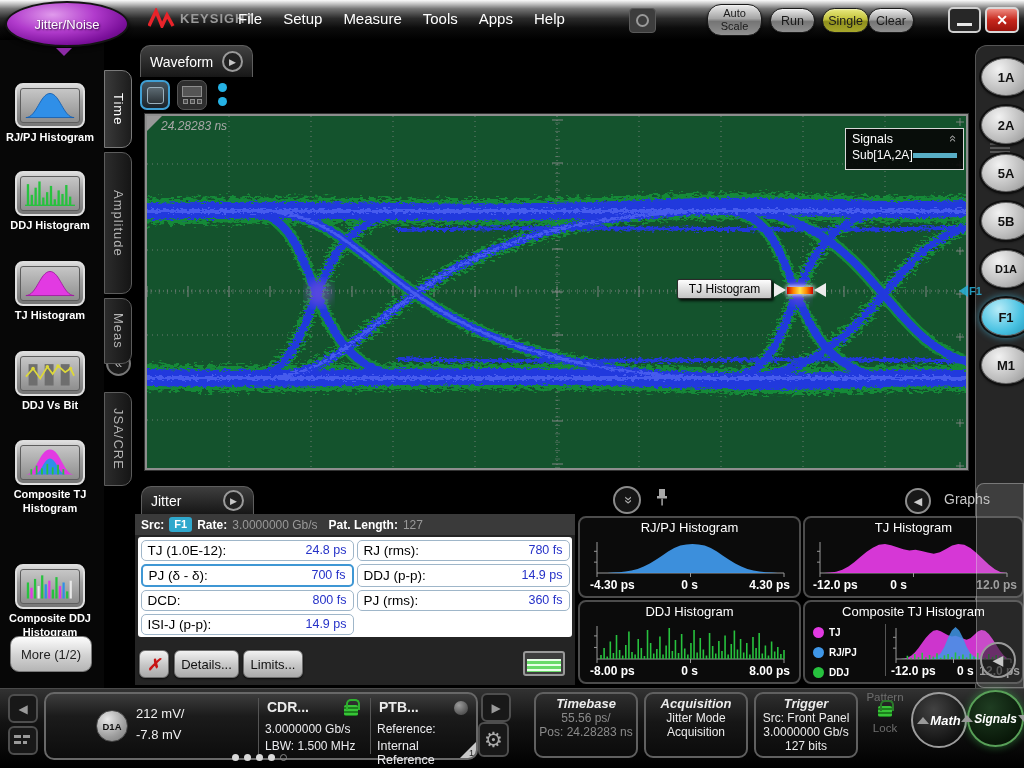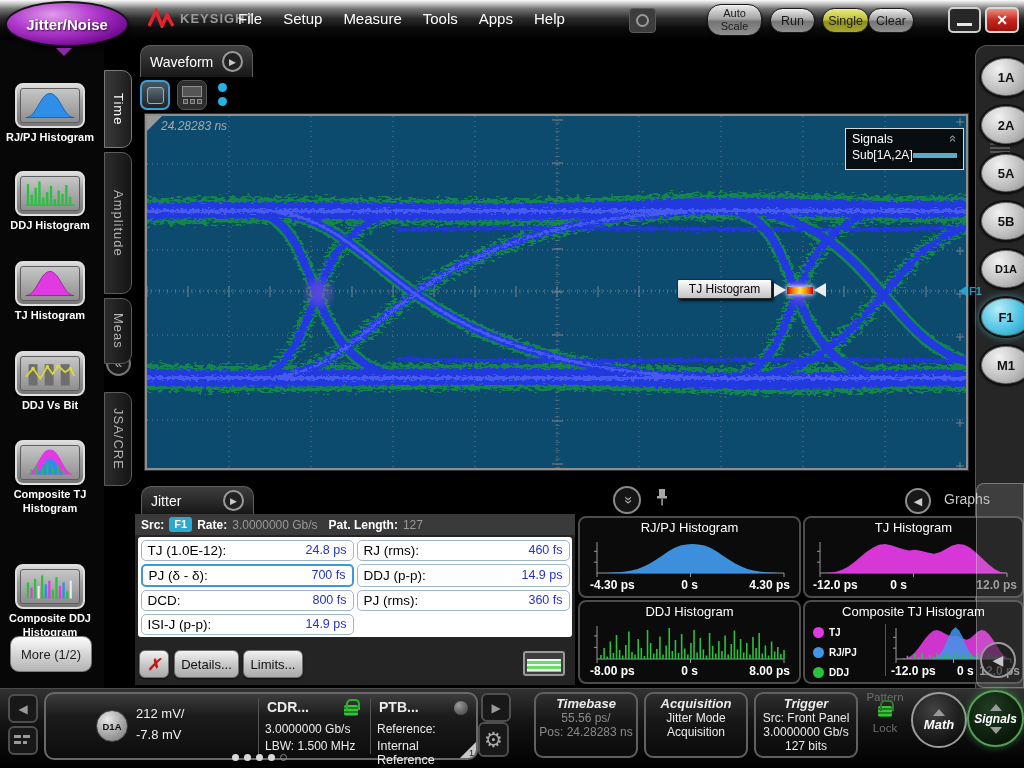--- a/index.html
+++ b/index.html
@@ -2,21 +2,21 @@
 <html><head>
 <meta charset="utf-8">
 <style>
 *{margin:0;padding:0;box-sizing:border-box}
 html,body{width:1024px;height:768px;background:#000;font-family:"Liberation Sans",sans-serif;overflow:hidden}
 #root{position:relative;width:1024px;height:768px;background:#000}
 
 
 #topbar{position:absolute;left:0;top:0;width:1024px;height:40px;background:linear-gradient(#fbfbfb,#c2c2c2 10%,#757575 22%,#2b2b2b 46%,#0c0c0c 70%,#000)}
 #logo{position:absolute;left:5px;top:1px;width:124px;height:46px;border-radius:50%;border:2px solid #141414;background:radial-gradient(ellipse at 38% 28%,#e09aec,#b13bcc 40%,#7a0f9a 72%,#46045c);display:flex;align-items:center;justify-content:center;z-index:40;box-shadow:0 2px 4px rgba(0,0,0,.7)}
-#logo span{color:#fff;font-weight:bold;font-size:15px;text-shadow:1px 1px 2px #30043c}
+#logo span{color:#fff;font-weight:normal;font-size:13px;text-shadow:1px 1px 2px #30043c}
 #logo-tri{position:absolute;left:56px;top:48px;width:0;height:0;border-left:8px solid transparent;border-right:8px solid transparent;border-top:8px solid #8c2aa6;z-index:41}
 #brand{position:absolute;left:148px;top:8px;display:flex;align-items:center;gap:5px}
 #brand .bname{color:#9a9a9a;font-weight:bold;font-size:13px;letter-spacing:1px}
 #menubar{position:absolute;left:238px;top:10px;display:flex;gap:21px}
 .menu-item{color:#fff;font-size:15px;cursor:default}
 #camera-btn{position:absolute;left:629px;top:8px;width:27px;height:25px;background:#3d3d3d;border:1px solid #5a5a5a;border-radius:4px;display:flex;align-items:center;justify-content:center}
 #camera-btn i{width:13px;height:13px;border:2px solid #9a9a9a;border-radius:50%}
 .pill{position:absolute;border-radius:14px;border:1px solid #1a1a1a;background:linear-gradient(#ececec,#a5a5a5 45%,#757575 55%,#909090);color:#1a1a1a;font-size:12.5px;display:flex;align-items:center;justify-content:center;text-align:center;box-shadow:0 1px 1px rgba(255,255,255,.4) inset,0 1px 2px rgba(0,0,0,.6)}
 #btn-autoscale{left:707px;top:4px;width:55px;height:32px;font-size:11px;line-height:1.15}
 #btn-run{left:770px;top:8px;width:45px;height:25px}
@@ -46,21 +46,21 @@
 #wave-toolbar{position:absolute;left:140px;top:80px;display:flex;gap:7px;align-items:flex-start}
 .tool-btn{width:30px;height:30px;border-radius:7px;background:#2e2e2e;border:1px solid #555;display:flex;align-items:center;justify-content:center;flex-direction:column}
 .tool-btn.sel{border:2px solid #3f9fd4;background:linear-gradient(#45555f,#1c242a)}
 .tool-btn .sq{width:17px;height:17px;border:1px solid #9ab0bd;border-radius:3px;background:linear-gradient(#5c6a72,#2c3338)}
 .tool-btn .big{width:20px;height:11px;border:1px solid #8e8e8e;background:#555;margin-bottom:2px}
 .tool-btn .row3{display:flex;gap:2px}
 .tool-btn .row3 i{width:5px;height:5px;border:1px solid #8e8e8e;background:#4a4a4a}
 #tool-dots{display:flex;flex-direction:column;gap:5px;margin:3px 0 0 4px}
 #tool-dots i{width:9px;height:9px;border-radius:50%;background:#25b2e5}
 
-#display{position:absolute;left:145px;top:114px;width:823px;height:356px;border:2px solid #8e8e8e;background:#0c4a6e;box-shadow:0 0 0 1px #333}
+#display{position:absolute;left:145px;top:114px;width:823px;height:356px;border:2px solid #8e8e8e;background:#14532d;box-shadow:0 0 0 1px #333}
 #display svg{position:absolute;left:0;top:0}
 #disp-corner{position:absolute;left:0;top:0;width:0;height:0;border-top:15px solid #999;border-right:15px solid transparent;z-index:3}
 #timestamp{position:absolute;left:14px;top:3px;color:#a8a8a8;font-size:12px;font-style:italic;z-index:3}
 
 #legend{position:absolute;left:845px;top:128px;width:119px;height:42px;background:rgba(8,8,8,.92);border:1px solid #d8d8d8;z-index:20;padding:2px 6px}
 #legend .lrow1{display:flex;justify-content:space-between;align-items:center;color:#fff;font-size:12.5px}
 #legend .chev{display:inline-block;transform:rotate(90deg);color:#aaa;font-size:13px}
 #legend .lrow2{display:flex;justify-content:space-between;align-items:center;color:#fff;font-size:12px;margin-top:2px}
 #legend .swatch{width:44px;height:5px;background:#58aec6}
 
@@ -139,21 +139,21 @@
 #ptb-fold{position:absolute;right:0;bottom:0;width:0;height:0;border-bottom:16px solid #c8c8c8;border-left:16px solid transparent;border-radius:0 0 8px 0}
 #ptb-foldnum{position:absolute;right:2px;bottom:0;font-size:9px;color:#222}
 #bb-arrow-r{left:481px;top:4px}
 #bb-gear{position:absolute;left:478px;top:33px;width:31px;height:35px;background:#181818;border:2px solid #4e4e4e;border-radius:6px;color:#aaa;font-size:21px;display:flex;align-items:center;justify-content:center}
 .bpanel{position:absolute;top:3px;width:104px;height:66px;background:linear-gradient(#2e2e2e,#161616 45%,#0b0b0b);border:2px solid #606060;border-radius:9px;text-align:center;color:#fff;overflow:hidden}
 .bpanel .t{font-style:italic;font-weight:bold;font-size:13px;color:#ececec;padding-top:2px}
 .bpanel .g{color:#8a8a8a;font-size:12px;line-height:14px}
 .bpanel .w{color:#ececec;font-size:12px;line-height:14px}
 #pattern-box{position:absolute;left:860px;top:2px;width:50px;height:68px;text-align:center;color:#6e6e6e;font-size:11.5px}
 #pattern-box .lk{display:inline-block;margin:3px 0}
-.circbtn{position:absolute;border-radius:50%;display:flex;flex-direction:column;align-items:center;justify-content:center;font-style:italic;font-weight:bold;color:#fff;gap:1px}
+.circbtn{position:absolute;border-radius:50%;display:flex;flex-direction:row;align-items:center;justify-content:center;font-style:italic;font-weight:bold;color:#fff;gap:1px}
 #math-btn{left:911px;top:3px;width:56px;height:56px;background:radial-gradient(circle at 40% 30%,#424242,#101010 75%);border:2px solid #9c9c9c;font-size:13px}
 #signals-btn{left:967px;top:1px;width:57px;height:57px;background:radial-gradient(circle at 40% 30%,#1f3d22,#081708 75%);border:2px solid #58a058;box-shadow:0 0 9px rgba(70,210,90,.45);font-size:12px}
 .tri-up{width:0;height:0;border-left:6px solid transparent;border-right:6px solid transparent;border-bottom:7px solid #9a9a9a}
 .tri-down{width:0;height:0;border-left:6px solid transparent;border-right:6px solid transparent;border-top:7px solid #9a9a9a}
 #page-dots{position:absolute;left:232px;top:65px;display:flex;gap:5px}
 #page-dots i{width:7px;height:7px;border-radius:50%;background:#d8d8d8}
 #page-dots i.hollow{background:transparent;border:1px solid #8a8a8a}
 </style>
 </head>
 <body>
@@ -626,21 +626,21 @@
       <span class="lbl" style="margin-left:6px">Pat. Length:</span>
       <span class="val">127</span>
     </div>
     <div id="jtable">
         <div class="jcell">
           <span class="jl">TJ (1.0E-12):</span>
           <span class="jv">24.8 ps</span>
         </div>
         <div class="jcell">
           <span class="jl">RJ (rms):</span>
-          <span class="jv">460 fs</span>
+          <span class="jv">780 fs</span>
         </div>
         <div class="jcell hl">
           <span class="jl">PJ (δ - δ):</span>
           <span class="jv">700 fs</span>
         </div>
         <div class="jcell">
           <span class="jl">DDJ (p-p):</span>
           <span class="jv">14.9 ps</span>
         </div>
         <div class="jcell">

